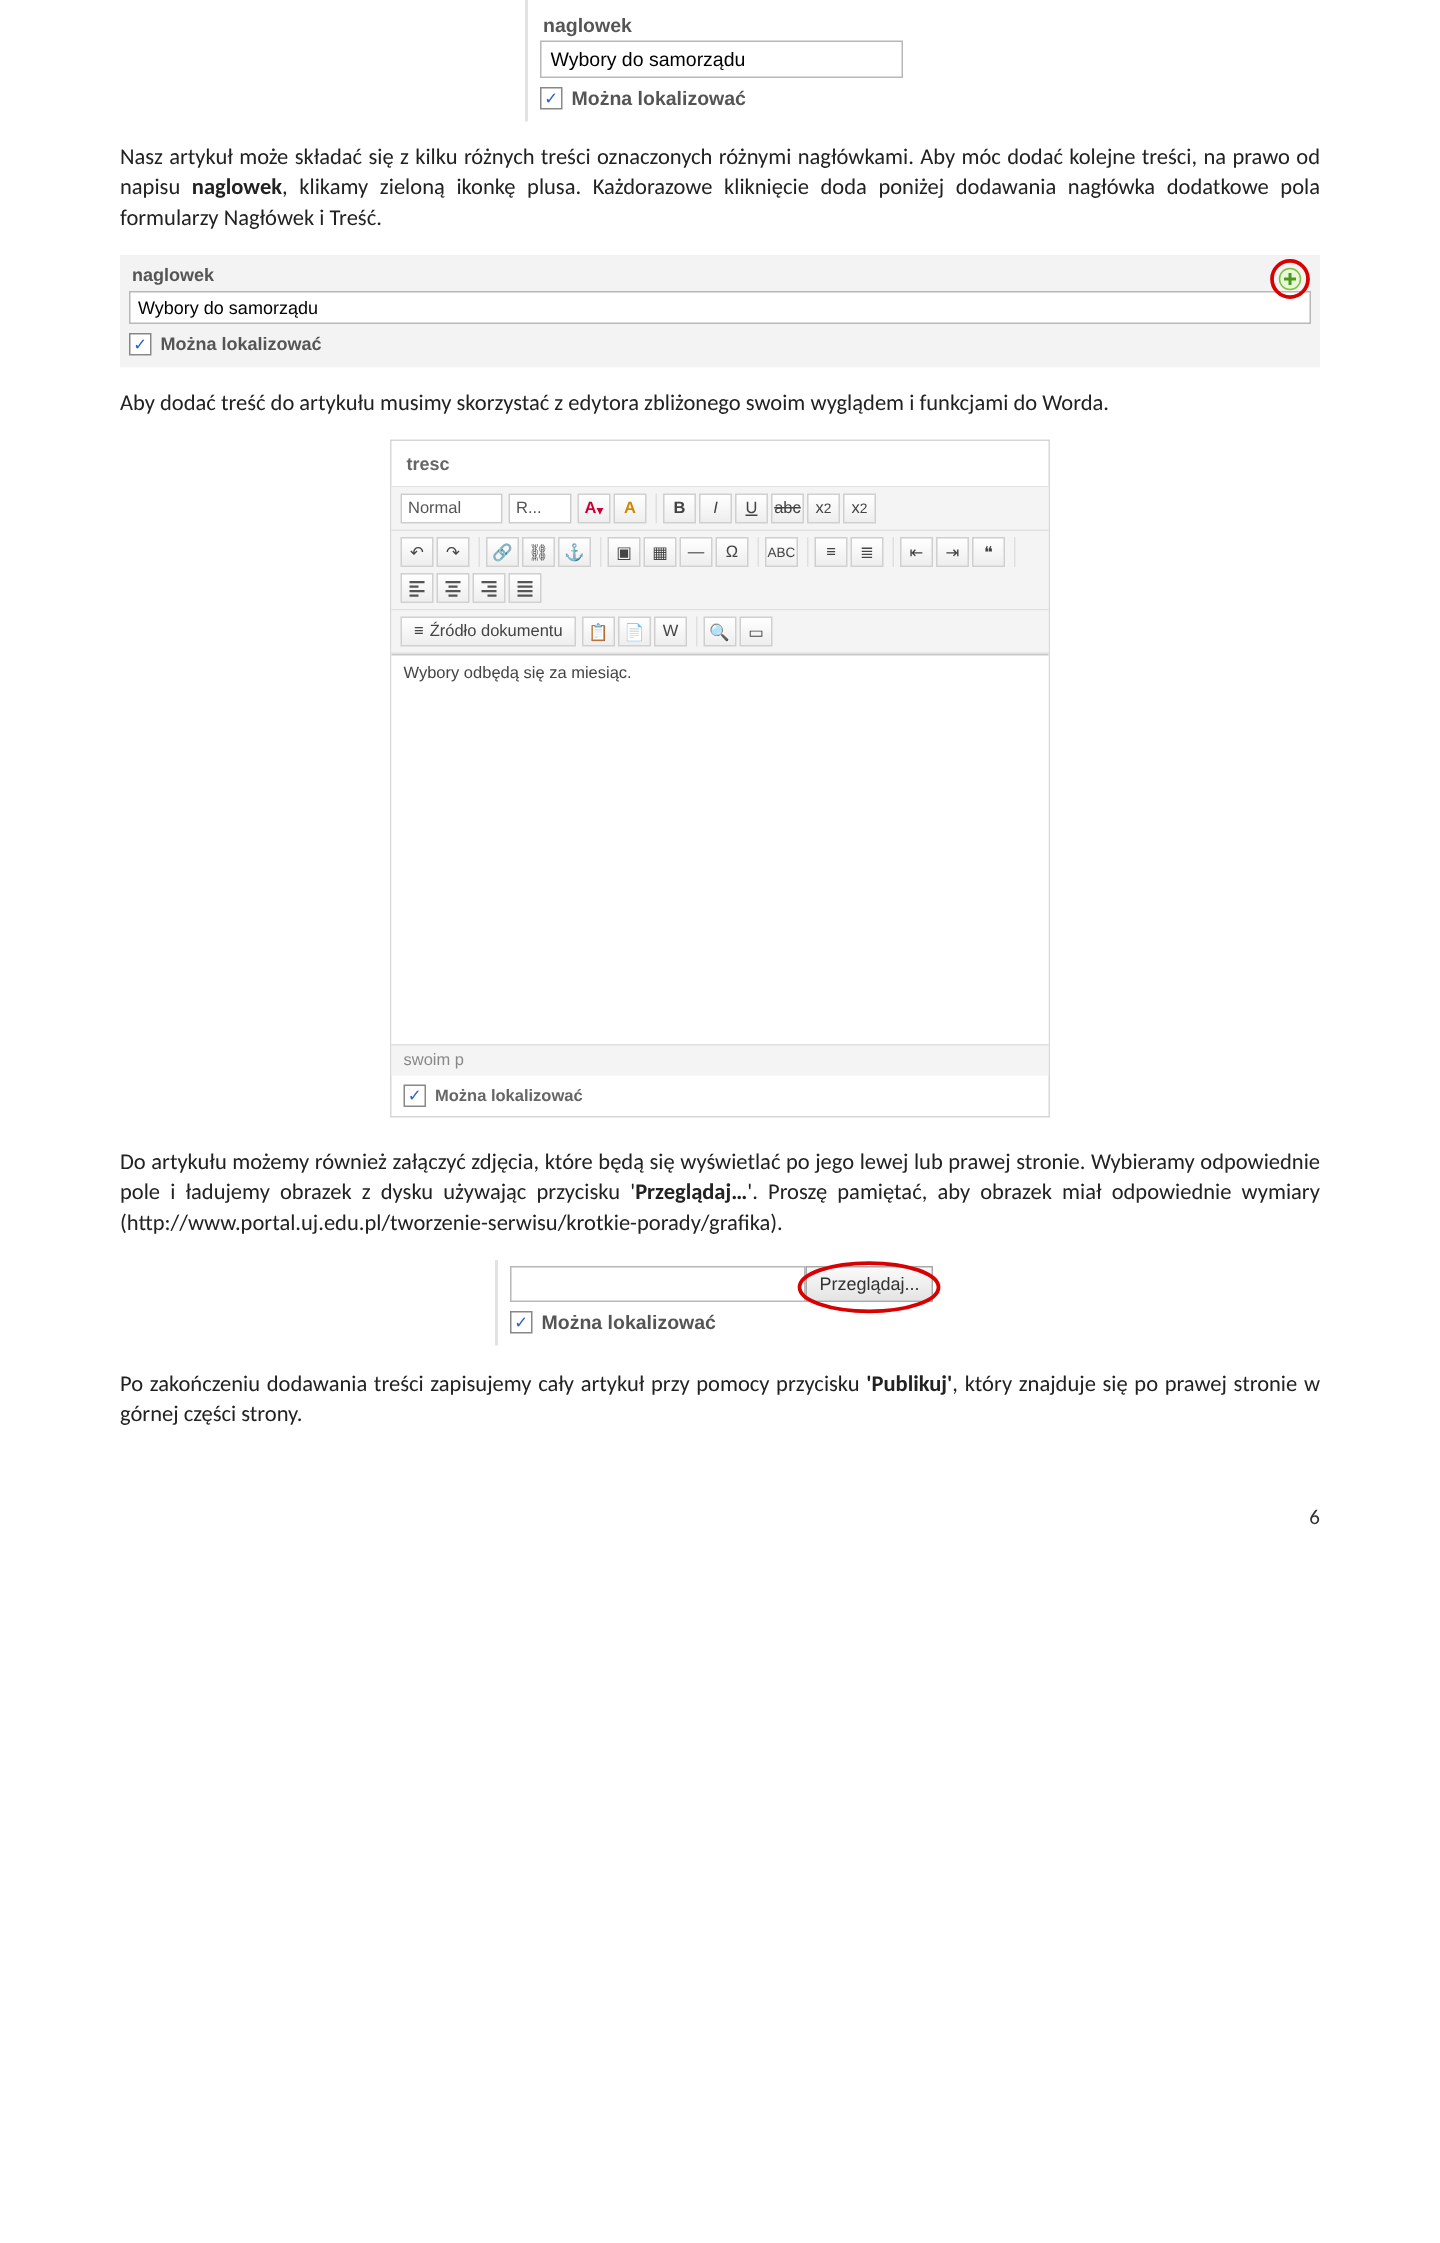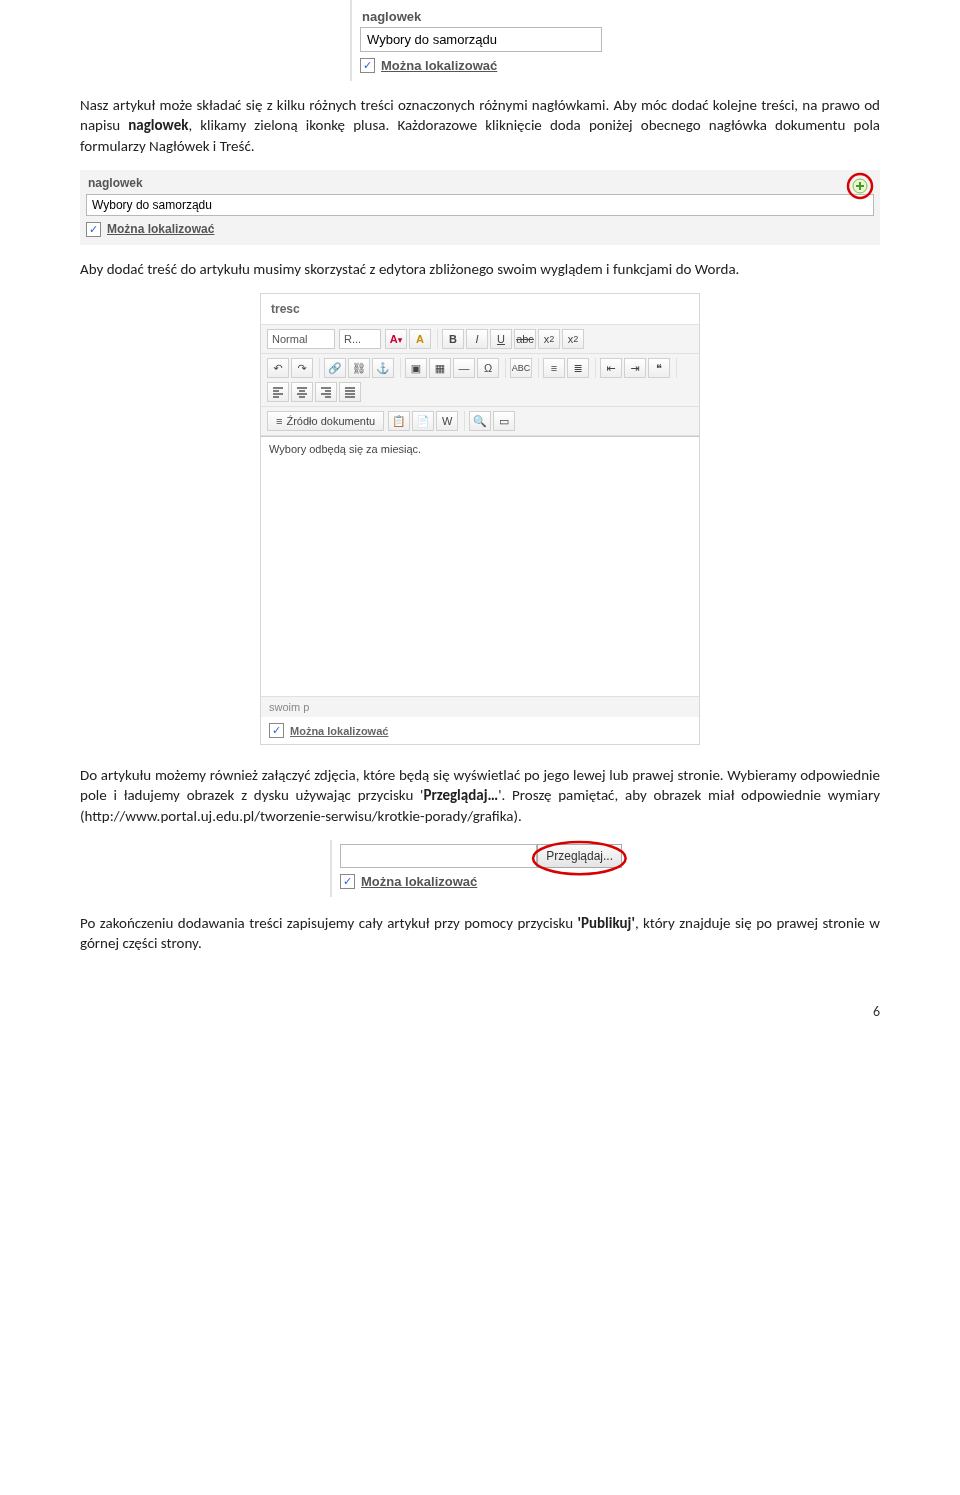--- a/index.html
+++ b/index.html
@@ -5,21 +5,21 @@
   * { box-sizing: border-box; }
   body { margin: 0; font-family: Calibri, Arial, sans-serif; font-size: 15px; color: #222; background: #fff; }
   .page { width: 960px; margin: 0 auto; padding: 0 80px 60px 80px; }
 
   
   .formlet1 { width: 260px; margin: 0 auto 14px auto; padding: 6px 8px 8px 8px; background: #fff; border-left: 2px solid #e2e2e2; }
   .formlet1 .lbl { font: bold 13px Arial; color: #555; padding: 3px 2px; }
   .formlet1 input[type=text] { width: 100%; padding: 4px 6px; font-size: 13px; border: 1px solid #b8b8b8; background: #fff; }
   .cb-row { display: flex; align-items: center; gap: 6px; padding-top: 6px; }
   .cb { width: 15px; height: 15px; border: 1px solid #888; background: #fff; display: inline-flex; align-items: center; justify-content: center; font-size: 11px; color: #2a5ecc; }
-  .cb-txt { font: bold 13px Arial; color: #555; text-decoration: underline; }
+  .cb-txt { font: bold 13px Arial; color: #555; }
 
   .para { text-align: justify; line-height: 1.35; margin: 14px 0; }
 
   
   .formlet2 { width: 800px; margin: 6px 0 10px 0; background: #f3f3f3; padding: 4px 6px 8px 6px; position: relative; }
   .formlet2 .lbl { font: bold 12px Arial; color: #555; padding: 2px 2px 4px 2px; }
   .formlet2 input[type=text] { width: 100%; padding: 3px 5px; font-size: 12px; border: 1px solid #b8b8b8; background: #fff; }
   .formlet2 .cb-row { padding-top: 6px; }
   .formlet2 .cb-txt, .formlet2 .lbl { font-size: 12px; }
   .plus-wrap { position: absolute; top: 2px; right: 6px; width: 28px; height: 28px; }
@@ -62,21 +62,21 @@
   <div class="formlet1">
     <div class="lbl">naglowek</div>
     <input type="text" value="Wybory do samorządu" style="">
     <div class="cb-row">
       <span class="cb">✓</span>
       <span class="cb-txt">Można lokalizować</span>
     </div>
   </div>
 
   <p class="para">
-    <span>Nasz artykuł może składać się z kilku różnych treści oznaczonych różnymi nagłówkami. Aby móc dodać kolejne treści, na prawo od napisu </span><b>naglowek</b><span>, klikamy zieloną ikonkę plusa. Każdorazowe kliknięcie doda poniżej obecnego nagłówka dokumentu pola formularzy Nagłówek i Treść.</span>
+    <span>Nasz artykuł może składać się z kilku różnych treści oznaczonych różnymi nagłówkami. Aby móc dodać kolejne treści, na prawo od napisu </span><b>naglowek</b><span>, klikamy zieloną ikonkę plusa. Każdorazowe kliknięcie doda poniżej dodawania nagłówka dodatkowe pola formularzy Nagłówek i Treść.</span>
   </p>
 
   <div class="formlet2">
     <div class="plus-wrap">
       <svg viewBox="0 0 28 28">
         <circle class="red-ring" cx="14" cy="14" r="12"></circle>
         <circle class="plus-outer" cx="14" cy="14" r="7"></circle>
         <line class="plus-sym" x1="14" y1="10" x2="14" y2="18"></line>
         <line class="plus-sym" x1="10" y1="14" x2="18" y2="14"></line>
       </svg>

